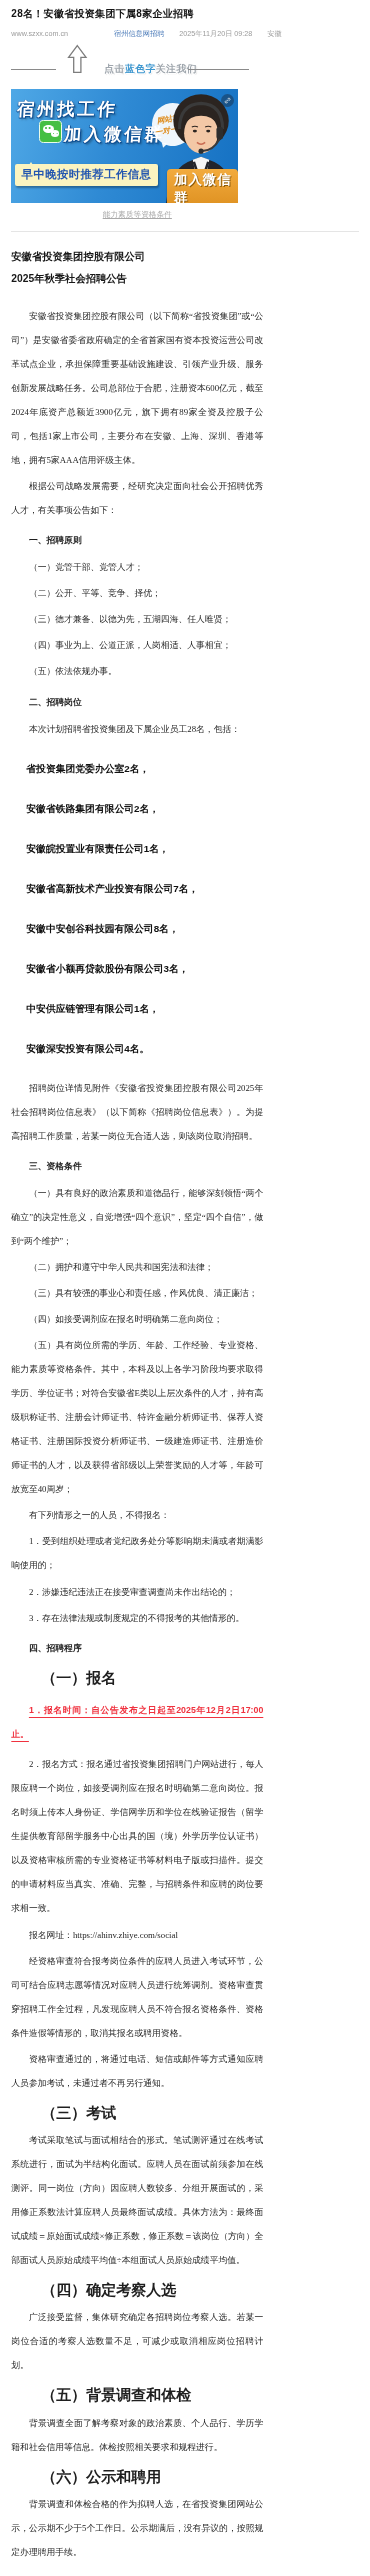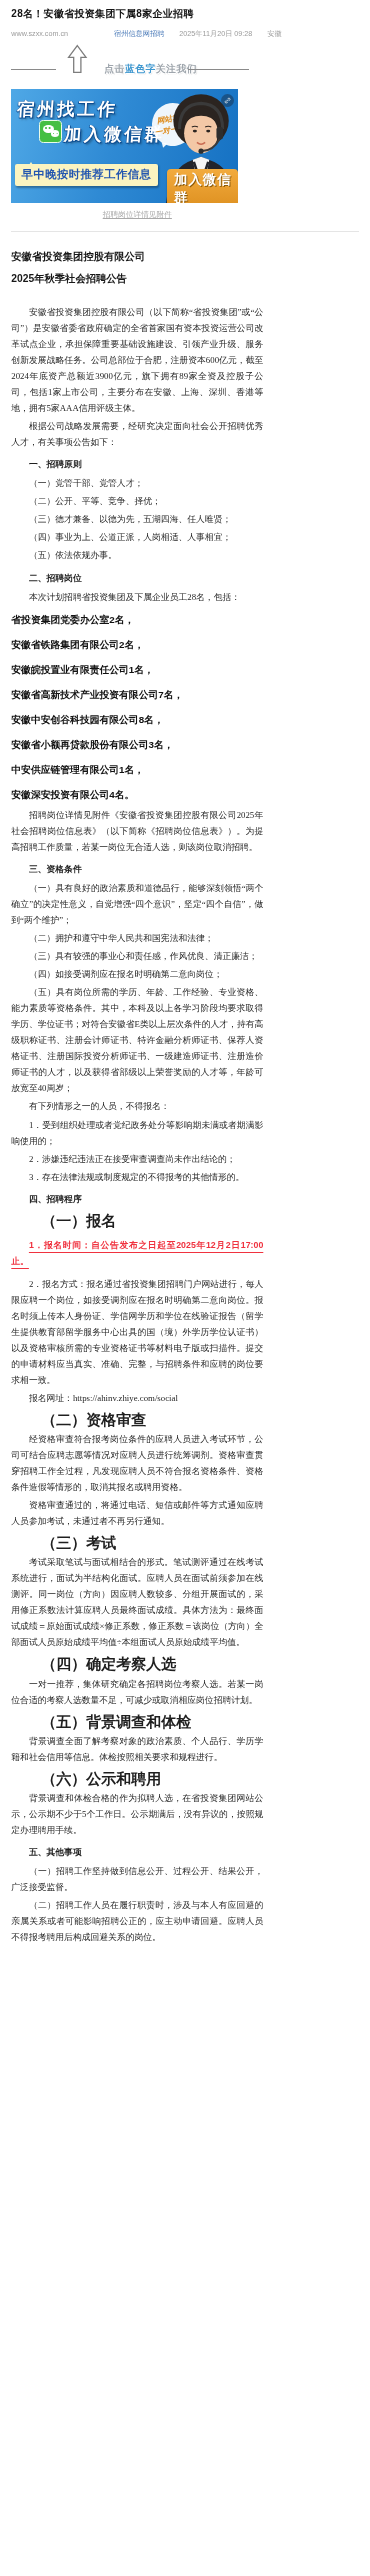--- a/index.html
+++ b/index.html
@@ -69,28 +69,28 @@
   .caption { margin:7.2px 0 0 11.3px; width:252px; text-align:center;
     font-family:"Liberation Sans", sans-serif; font-size:7.7px; color:#a9a9a9;
     text-decoration:underline; }
   .divider { margin:11.3px 0 0 11.3px; width:348px; height:0.5px; background:#e5e5e5; }
 
   
   .article { margin:14.4px 0 0 11.3px; width:252px; }
   .art-title { text-align:left; font-family:"Liberation Sans", sans-serif;
     font-weight:bold; font-size:10.3px; line-height:21.6px; color:#181818; }
   .blocks { margin-top:14.4px; }
-  .blk { font-size:8.8px; line-height:16px; text-align:justify; text-indent:2em;
+  .blk { font-size:8.8px; line-height:24px; text-align:justify; text-indent:2em;
     color:#1f1f1f; margin:0 0 2.1px 0; }
   .blk-h2 { font-family:"Liberation Sans", sans-serif; font-weight:bold;
     margin:6.2px 0 3.1px 0; }
   .blk-h3 { font-family:"Liberation Sans", sans-serif; font-weight:bold;
     font-size:15px; margin:6.2px 0 3.1px 0; }
   .blk-pbold { font-family:"Liberation Sans", sans-serif; font-weight:bold;
-    font-size:9.8px; text-indent:0; line-height:25px; margin:0; color:#111; }
+    font-size:9.8px; text-indent:0; line-height:25px; margin:15px; color:#111; }
   .blk-red { color:#f0323f; font-family:"Liberation Sans", sans-serif; font-weight:bold;
     text-decoration:underline; text-decoration-color:#f0323f;
     text-decoration-thickness:1px; text-underline-offset:3.6px; margin:8.2px 0 6.2px 0; }
 </style>
 </head>
 <body>
 
 <div class="header">
   <div class="page-title">28名！安徽省投资集团下属8家企业招聘</div>
   <div class="meta-row">
@@ -140,21 +140,21 @@
     <path d="M64 142 L74 172 M92 142 L82 172" stroke="#23242b" stroke-width="5"></path>
   </svg>
   <div class="cta">加入微信群</div>
   <div class="badge">
     <svg width="7.2" height="7.2" viewBox="0 0 14 14">
       <path d="M5.5 8.5 L8.5 5.5 M4 7 L2.5 8.5 a2.2 2.2 0 0 0 3 3 L7 10 M7 4 L8.5 2.5 a2.2 2.2 0 0 1 3 3 L10 7" fill="none" stroke="#ffffff" stroke-width="1.4" stroke-linecap="round"></path>
     </svg>
   </div>
 </div>
 
-<div class="caption">招聘岗位详情见附件</div>
+<div class="caption">能力素质等资格条件</div>
 <div class="divider"></div>
 
 <div class="article">
   <div class="art-title">安徽省投资集团控股有限公司</div>
   <div class="art-title">2025年秋季社会招聘公告</div>
 
   <div class="blocks">
 
   <p class="blk blk-p">安徽省投资集团控股有限公司（以下简称“省投资集团”或“公司”）是安徽省委省政府确定的全省首家国有资本投资运营公司改革试点企业，承担保障重要基础设施建设、引领产业升级、服务创新发展战略任务。公司总部位于合肥，注册资本600亿元，截至2024年底资产总额近3900亿元，旗下拥有89家全资及控股子公司，包括1家上市公司，主要分布在安徽、上海、深圳、香港等地，拥有5家AAA信用评级主体。</p>
       <p class="blk blk-p">根据公司战略发展需要，经研究决定面向社会公开招聘优秀人才，有关事项公告如下：</p>
@@ -183,27 +183,26 @@
       <p class="blk blk-p">（五）具有岗位所需的学历、年龄、工作经验、专业资格、能力素质等资格条件。其中，本科及以上各学习阶段均要求取得学历、学位证书；对符合安徽省E类以上层次条件的人才，持有高级职称证书、注册会计师证书、特许金融分析师证书、保荐人资格证书、注册国际投资分析师证书、一级建造师证书、注册造价师证书的人才，以及获得省部级以上荣誉奖励的人才等，年龄可放宽至40周岁；</p>
       <p class="blk blk-p">有下列情形之一的人员，不得报名：</p>
       <p class="blk blk-p">1．受到组织处理或者党纪政务处分等影响期未满或者期满影响使用的；</p>
       <p class="blk blk-p">2．涉嫌违纪违法正在接受审查调查尚未作出结论的；</p>
       <p class="blk blk-p">3．存在法律法规或制度规定的不得报考的其他情形的。</p>
       <p class="blk blk-h2">四、招聘程序</p>
       <p class="blk blk-h3">（一）报名</p>
       <p class="blk blk-red">1．报名时间：自公告发布之日起至2025年12月2日17:00止。</p>
       <p class="blk blk-p">2．报名方式：报名通过省投资集团招聘门户网站进行，每人限应聘一个岗位，如接受调剂应在报名时明确第二意向岗位。报名时须上传本人身份证、学信网学历和学位在线验证报告（留学生提供教育部留学服务中心出具的国（境）外学历学位认证书）以及资格审核所需的专业资格证书等材料电子版或扫描件。提交的申请材料应当真实、准确、完整，与招聘条件和应聘的岗位要求相一致。</p>
       <p class="blk blk-p">报名网址：https://ahinv.zhiye.com/social</p>
-      <p class="blk blk-h3">（二）资格审查</p>
       <p class="blk blk-p">经资格审查符合报考岗位条件的应聘人员进入考试环节，公司可结合应聘志愿等情况对应聘人员进行统筹调剂。资格审查贯穿招聘工作全过程，凡发现应聘人员不符合报名资格条件、资格条件造假等情形的，取消其报名或聘用资格。</p>
       <p class="blk blk-p">资格审查通过的，将通过电话、短信或邮件等方式通知应聘人员参加考试，未通过者不再另行通知。</p>
       <p class="blk blk-h3">（三）考试</p>
       <p class="blk blk-p">考试采取笔试与面试相结合的形式。笔试测评通过在线考试系统进行，面试为半结构化面试。应聘人员在面试前须参加在线测评。同一岗位（方向）因应聘人数较多、分组开展面试的，采用修正系数法计算应聘人员最终面试成绩。具体方法为：最终面试成绩＝原始面试成绩×修正系数，修正系数＝该岗位（方向）全部面试人员原始成绩平均值÷本组面试人员原始成绩平均值。</p>
       <p class="blk blk-h3">（四）确定考察人选</p>
-      <p class="blk blk-p">一对一推荐，集体研究确定各招聘岗位考察人选。若某一岗位合适的考察人选数量不足，可减少或取消相应岗位招聘计划。</p>
+      <p class="blk blk-p">广泛接受监督，集体研究确定各招聘岗位考察人选。若某一岗位合适的考察人选数量不足，可减少或取消相应岗位招聘计划。</p>
       <p class="blk blk-h3">（五）背景调查和体检</p>
       <p class="blk blk-p">背景调查全面了解考察对象的政治素质、个人品行、学历学籍和社会信用等信息。体检按照相关要求和规程进行。</p>
       <p class="blk blk-h3">（六）公示和聘用</p>
       <p class="blk blk-p">背景调查和体检合格的作为拟聘人选，在省投资集团网站公示，公示期不少于5个工作日。公示期满后，没有异议的，按照规定办理聘用手续。</p>
       <p class="blk blk-h2">五、其他事项</p>
       <p class="blk blk-p">（一）招聘工作坚持做到信息公开、过程公开、结果公开，广泛接受监督。</p>
       <p class="blk blk-p">（二）招聘工作人员在履行职责时，涉及与本人有应回避的亲属关系或者可能影响招聘公正的，应主动申请回避。应聘人员不得报考聘用后构成回避关系的岗位。</p>
     </div>
 
 </div>

